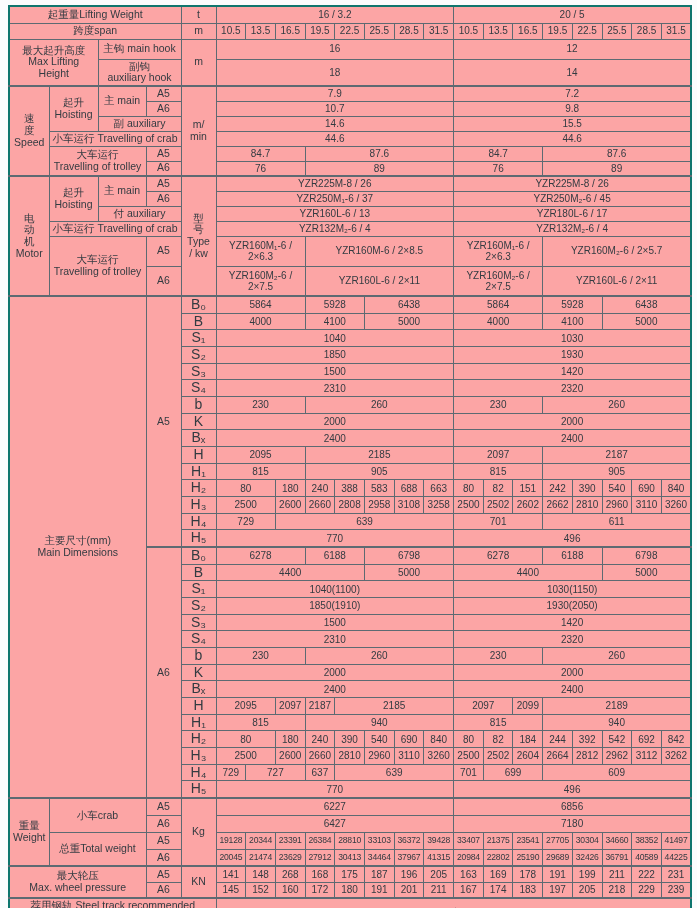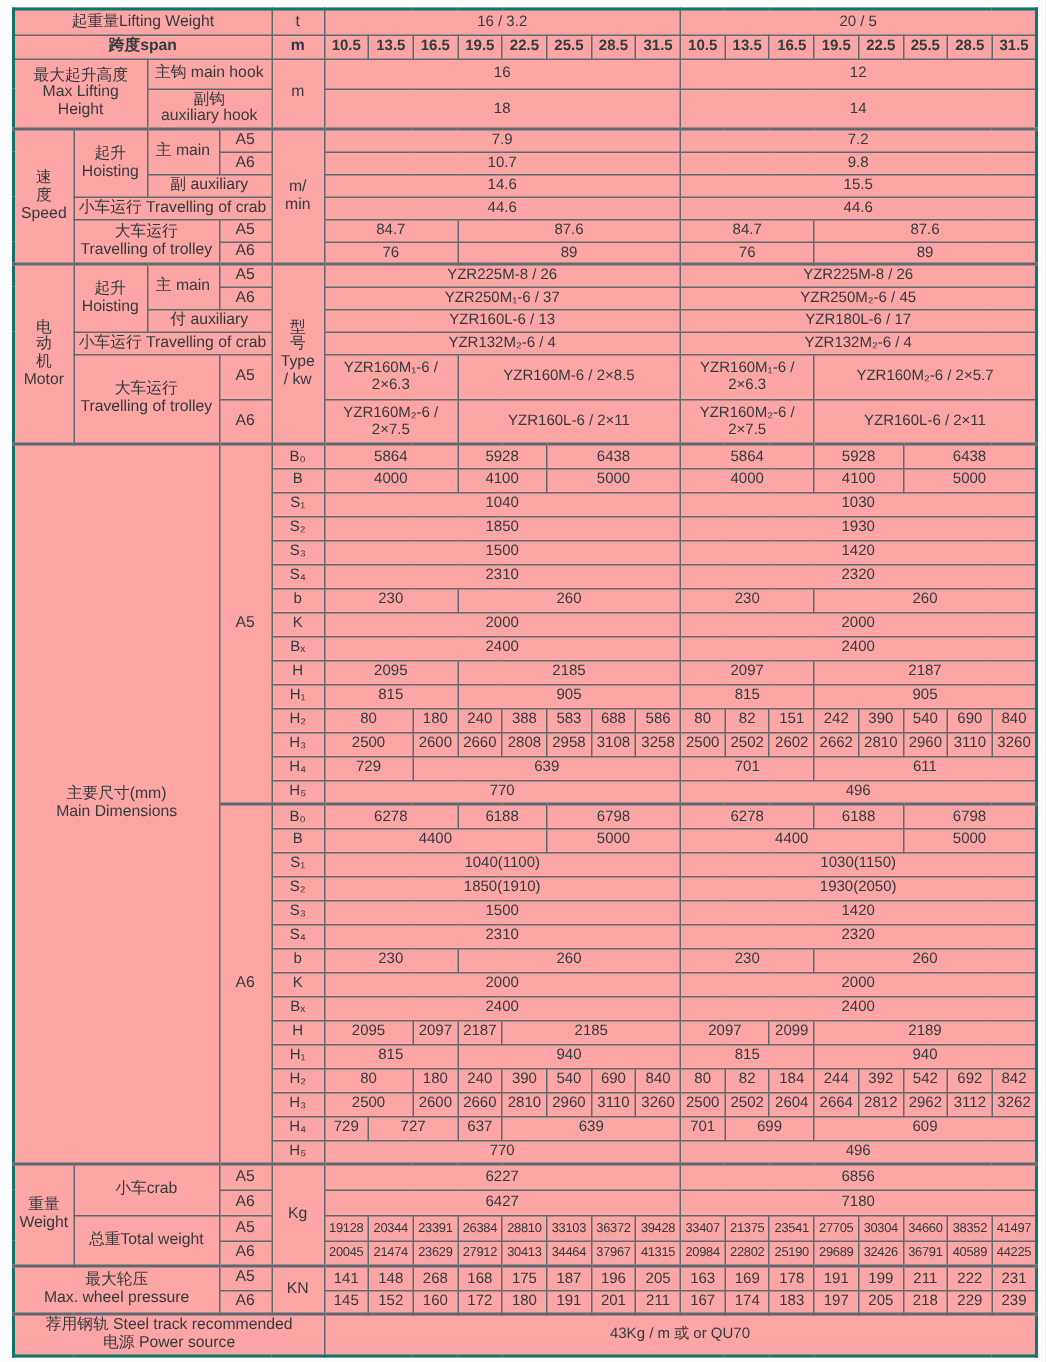--- a/index.html
+++ b/index.html
@@ -27,21 +27,21 @@
     vertical-align: middle;
     padding: 0;
     font-family: "Liberation Sans", "DejaVu Sans", sans-serif;
     color: #333b41;
     white-space: pre-line;
     line-height: 1.12;
     overflow: hidden;
   }
   td.l { font-size: 10.5px; }
   td.u { font-size: 10.5px; }
-  td.s { font-size: 10px; margin-left: 42px; }
+  td.s { font-size: 14px; margin-left: 42px; }
   td.v { font-size: 10px; }
   td.w { font-size: 8.6px; letter-spacing: -0.2px; }
   tr.thick td { border-top-width: 2px; }
   
   .top-frag {
     position: absolute;
     top: 0; left: 185px;
     width: 240px; height: 4px;
     overflow: hidden;
     opacity: 0.55;
@@ -76,21 +76,21 @@
         <col style="width:29.7px">
         <col style="width:29.7px">
     </colgroup>
     <tbody>
         <tr style="height: 17px;">
           <td colspan="4" class="l">起重量Lifting Weight</td>
           <td class="u">t</td>
           <td colspan="8" class="v">16 / 3.2</td>
           <td colspan="8" class="v">20 / 5</td>
         </tr>
-        <tr style="height: 16px; font-weight: bold;">
+        <tr style="height: 16px;">
           <td colspan="4" class="l">跨度span</td>
           <td class="u">m</td>
           <td class="v">10.5</td>
           <td class="v">13.5</td>
           <td class="v">16.5</td>
           <td class="v">19.5</td>
           <td class="v">22.5</td>
           <td class="v">25.5</td>
           <td class="v">28.5</td>
           <td class="v">31.5</td>
@@ -286,21 +286,21 @@
           <td colspan="5" class="v">905</td>
         </tr>
         <tr style="height: 16px;">
           <td class="s">H₂</td>
           <td colspan="2" class="v">80</td>
           <td class="v">180</td>
           <td class="v">240</td>
           <td class="v">388</td>
           <td class="v">583</td>
           <td class="v">688</td>
-          <td class="v">586</td>
+          <td class="v">663</td>
           <td class="v">80</td>
           <td class="v">82</td>
           <td class="v">151</td>
           <td class="v">242</td>
           <td class="v">390</td>
           <td class="v">540</td>
           <td class="v">690</td>
           <td class="v">840</td>
         </tr>
         <tr style="height: 16px;">

